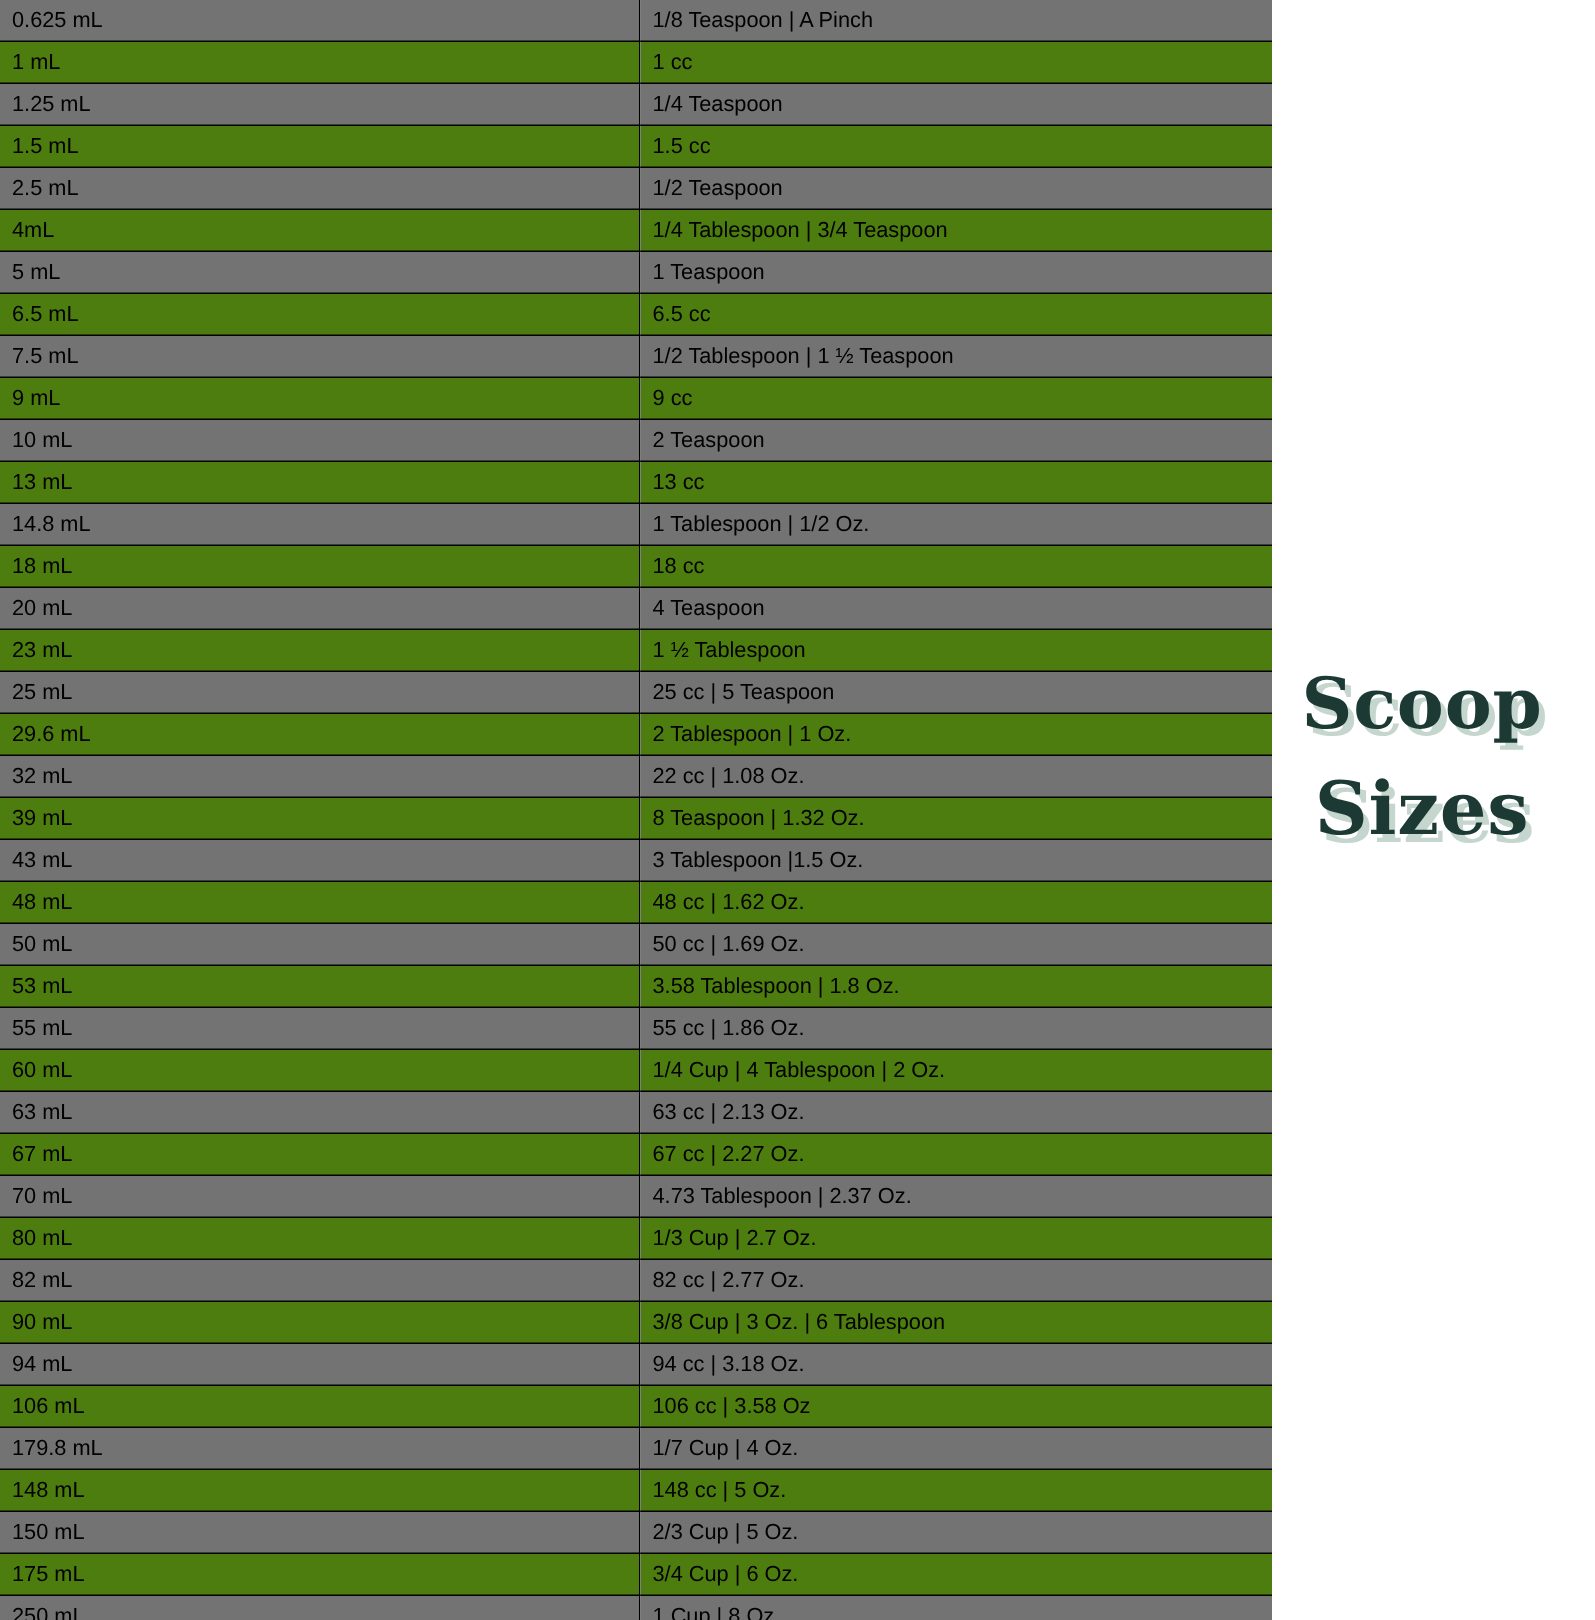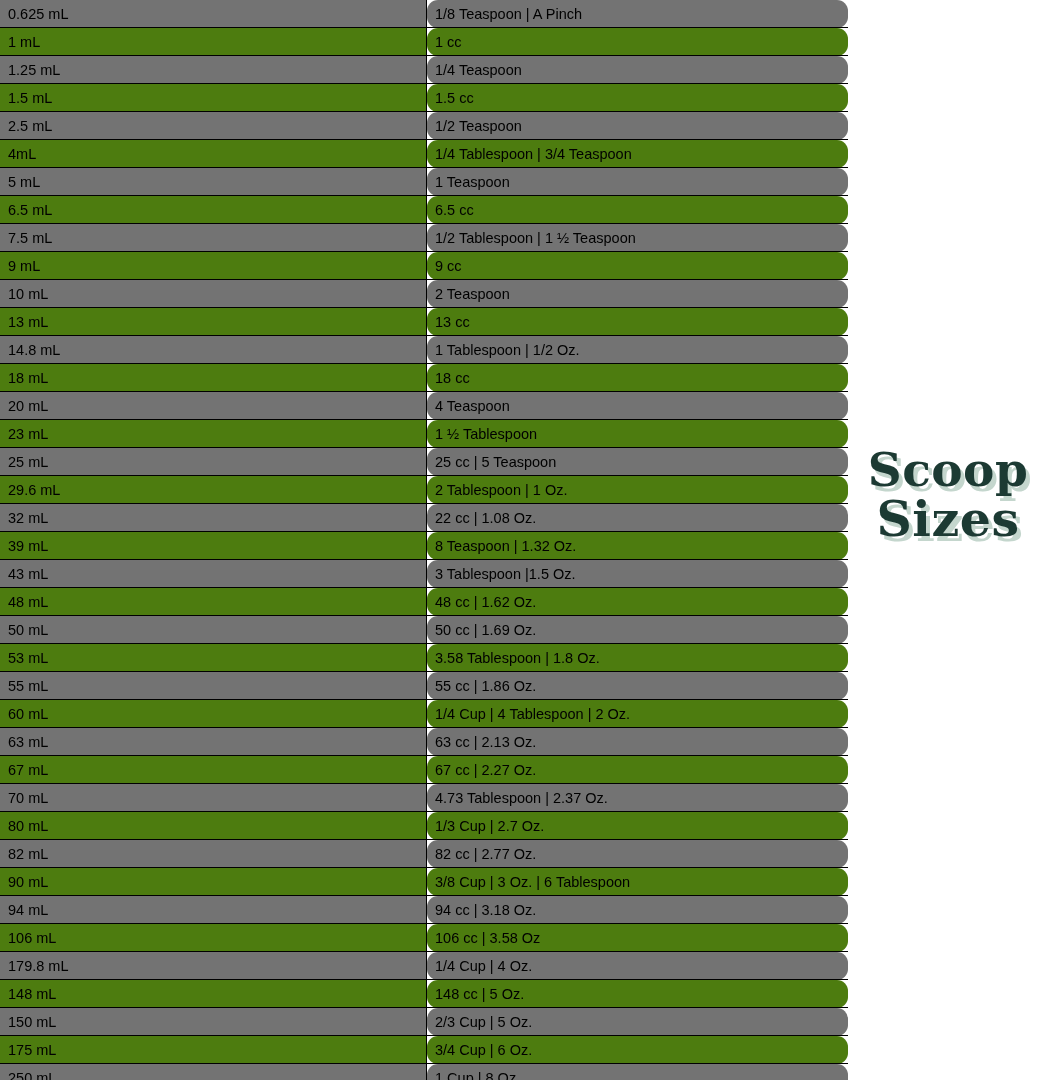--- a/index.html
+++ b/index.html
@@ -32,21 +32,20 @@
     overflow: hidden;
     vertical-align: middle;
     line-height: 26px;
   }
   #conversion-table td.col-ml {
     width: 418px;
     border-right: 1px solid #000000;
   }
   #conversion-table td.col-eq {
     width: 413px;
-    border-radius: 11px;
   }
   #conversion-table tr.shaded td {
     background: #737373;
   }
   #conversion-table tr.plain td {
     background: #4d7c0f;
   }
   .logo {
     position: absolute;
     left: 848px;
@@ -62,21 +61,21 @@
     color: #1c3a33;
     letter-spacing: 0.5px;
     line-height: 1;
   }
   .logo-line-1 {
     font-size: 47px;
     text-shadow: 4px 5px 0 #c4d6cd;
   }
   .logo-line-2 {
     font-size: 49px;
-    margin-top: 2px;
+    margin-top: 22px;
     text-shadow: 4px 5px 0 #c4d6cd;
   }
 </style>
 </head>
 <body>
 
 <table id="conversion-table">
   <tbody>
       <tr class="shaded">
         <td class="col-ml">0.625 mL</td>
@@ -209,21 +208,21 @@
       <tr class="shaded">
         <td class="col-ml">94 mL</td>
         <td class="col-eq">94 cc | 3.18 Oz.</td>
       </tr>
       <tr class="plain">
         <td class="col-ml">106 mL</td>
         <td class="col-eq">106 cc | 3.58 Oz</td>
       </tr>
       <tr class="shaded">
         <td class="col-ml">179.8 mL</td>
-        <td class="col-eq">1/4 Cup | 4 Oz.</td>
+        <td class="col-eq">1/7 Cup | 4 Oz.</td>
       </tr>
       <tr class="plain">
         <td class="col-ml">148 mL</td>
         <td class="col-eq">148 cc | 5 Oz.</td>
       </tr>
       <tr class="shaded">
         <td class="col-ml">150 mL</td>
         <td class="col-eq">2/3 Cup | 5 Oz.</td>
       </tr>
       <tr class="plain">

